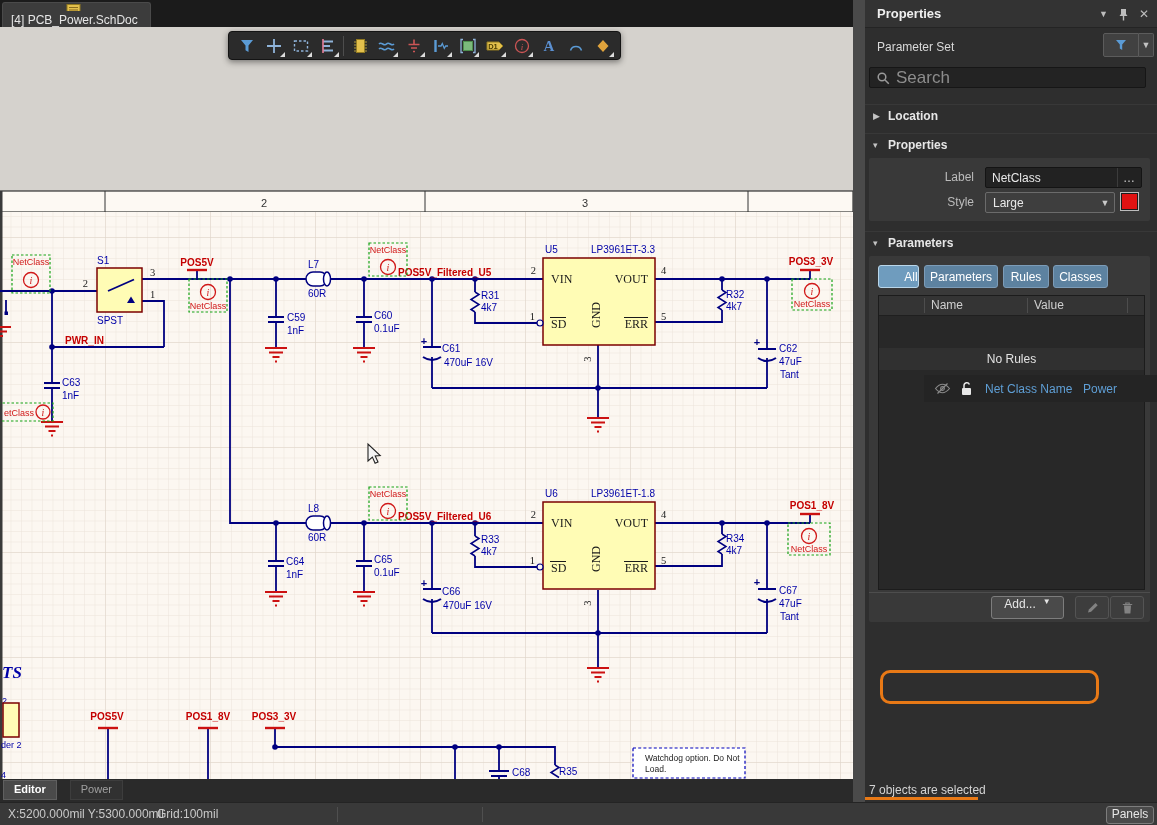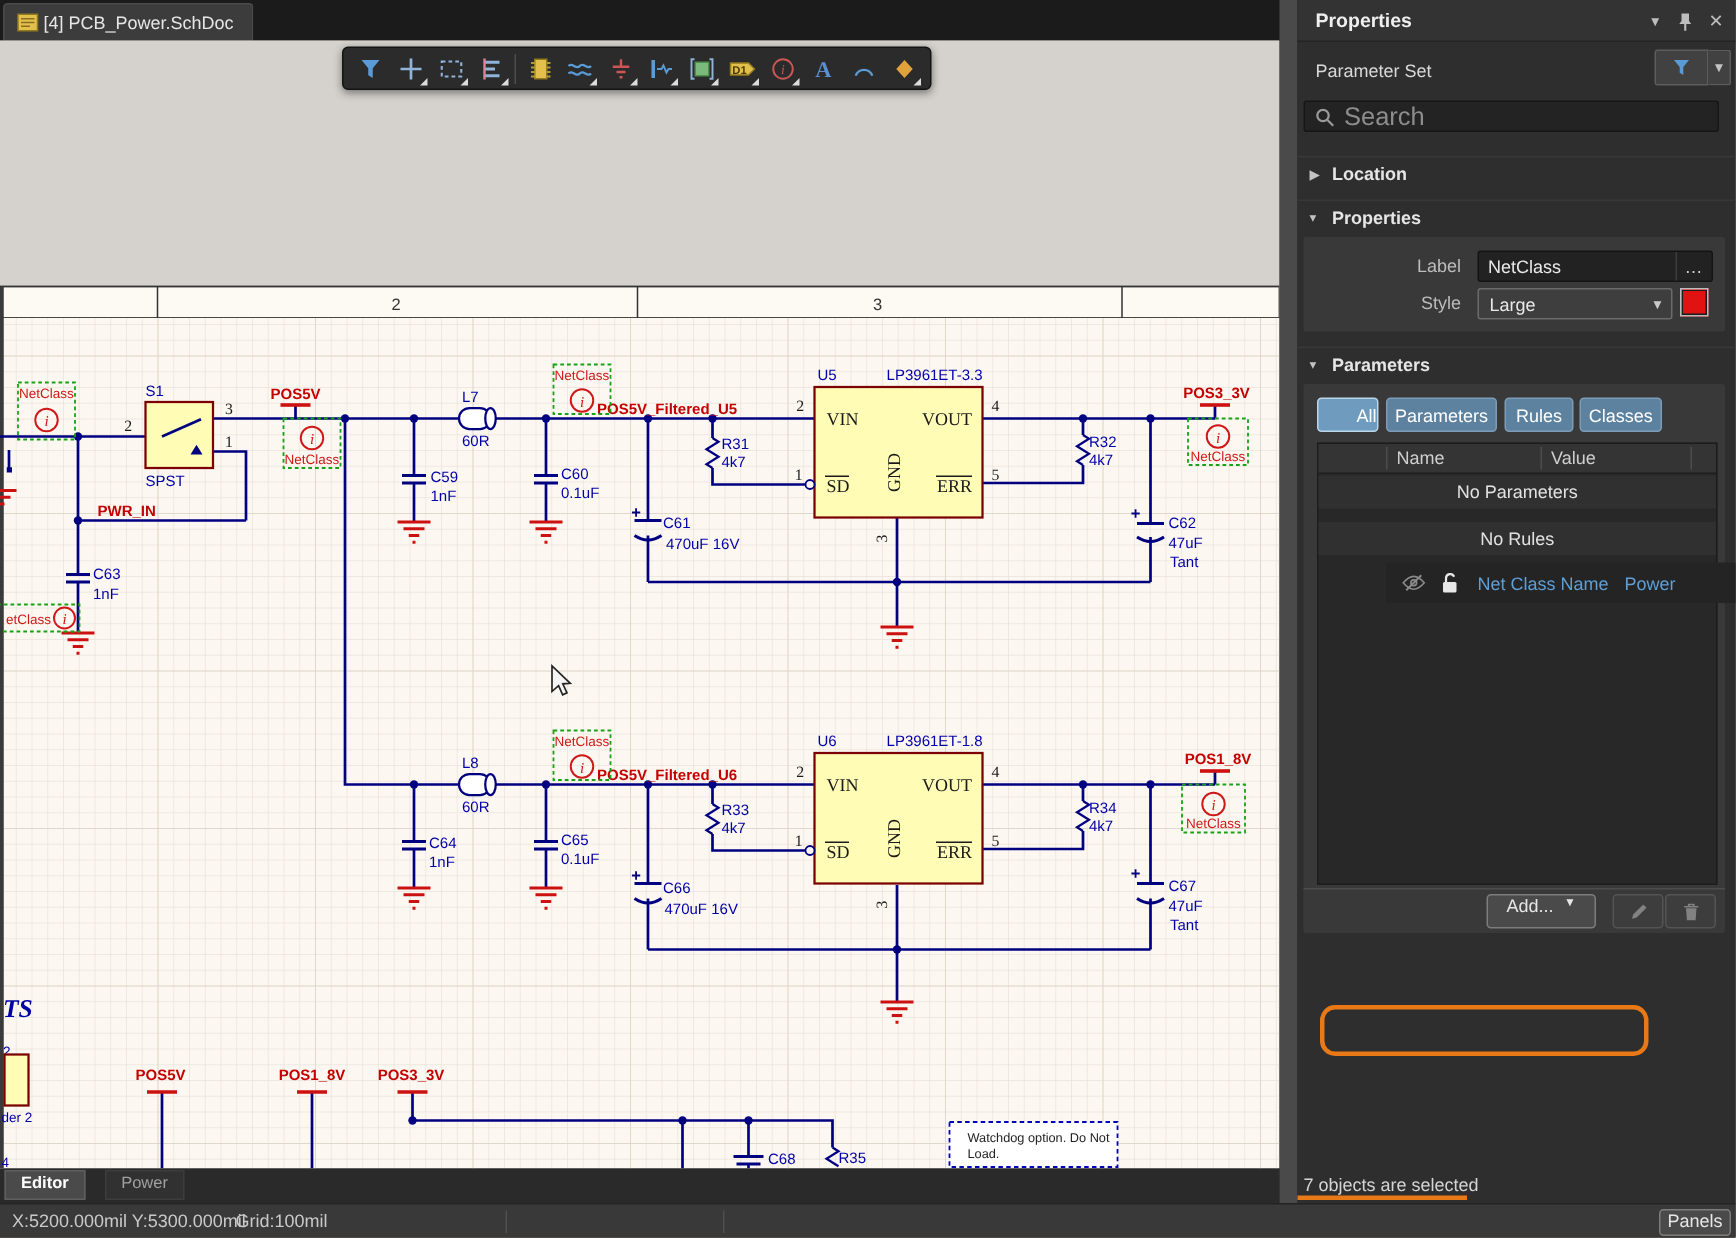--- a/index.html
+++ b/index.html
@@ -5,21 +5,21 @@
   * { margin:0; padding:0; box-sizing:border-box; }
   html,body { width:1157px; height:825px; overflow:hidden; background:#1d1d1d;
               font-family:"Liberation Sans", sans-serif; }
   #app { position:relative; width:1157px; height:825px; }
 
   
   #doc-tabbar { position:absolute; left:0; top:0; width:853px; height:27px; background:#1b1b1b; }
   .doc-tab { position:absolute; left:2px; top:2px; height:25px; padding:0 12px 0 8px;
              background:#3c3c3c; border:1px solid #4a4a4a; border-bottom:none;
              border-radius:3px 3px 0 0; display:flex; align-items:center; gap:2px;
-             color:#e6e6e6; font-size:12px; }
+             color:#e6e6e6; font-size:12px;flex-direction:column; }
 
   
   #canvas-wrap { position:absolute; left:0; top:27px; width:853px; height:752px; background:#d5d2cd; }
   #floating-toolbar { position:absolute; left:228px; top:4px; height:29px; background:#2b2b2b;
              border:1px solid #141414; border-radius:4px; box-shadow:0 2px 6px rgba(0,0,0,.45);
              display:flex; align-items:center; padding:0 4px; z-index:5; }
   .tb-icon { position:relative; width:27px; height:27px; display:flex; align-items:center; justify-content:center; }
   .tb-icon.has-caret::after { content:""; position:absolute; right:2px; bottom:2px;
              border-left:5px solid transparent; border-bottom:5px solid #dcdcdc; }
   .tb-sep { width:1px; height:20px; background:#4d4d4d; margin:0 2px; }
@@ -591,23 +591,20 @@
       <span class="ptab" style="left:184px; top:9px; width:55px;">Classes</span>
 
       <div class="ptable">
         <div class="ptable-hdr">
           <span class="vline" style="left:45px;"></span>
           <span class="vline" style="left:148px;"></span>
           <span class="vline" style="left:248px;"></span>
           <span style="left:52px;">Name</span>
           <span style="left:155px;">Value</span>
         </div>
-        <div class="empty-row" style="top:21px;">
-          <span>No Parameters</span>
-        </div>
         <div class="empty-row" style="top:52px;">
           <span>No Rules</span>
         </div>
         <div class="sel-row">
           <svg width="17" height="13" style="margin-left:10px;">
             <path d="M1.5 6.5C4 3.5 6.3 2.2 8.5 2.2s4.5 1.3 7 4.3c-2.5 3-4.8 4.3-7 4.3s-4.5-1.3-7-4.3z" fill="none" stroke="#8a8a8a" stroke-width="1.1"></path>
             <circle cx="8.5" cy="6.5" r="1.9" fill="none" stroke="#8a8a8a" stroke-width="1.1"></circle>
             <path d="M3.5 11.5L13.5 1.5" stroke="#8a8a8a" stroke-width="1.3"></path>
           </svg>
           <svg width="13" height="15" style="margin-left:9px;">

